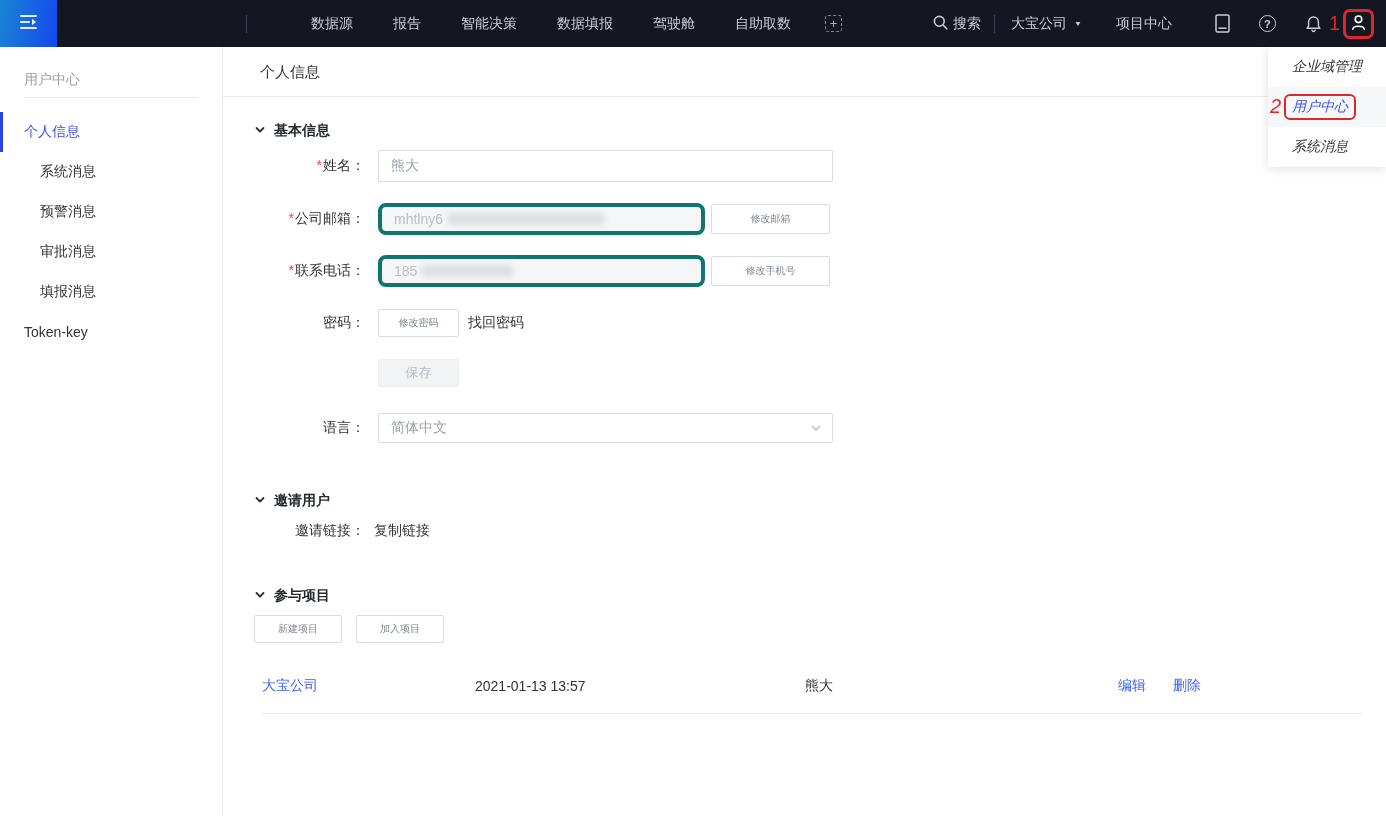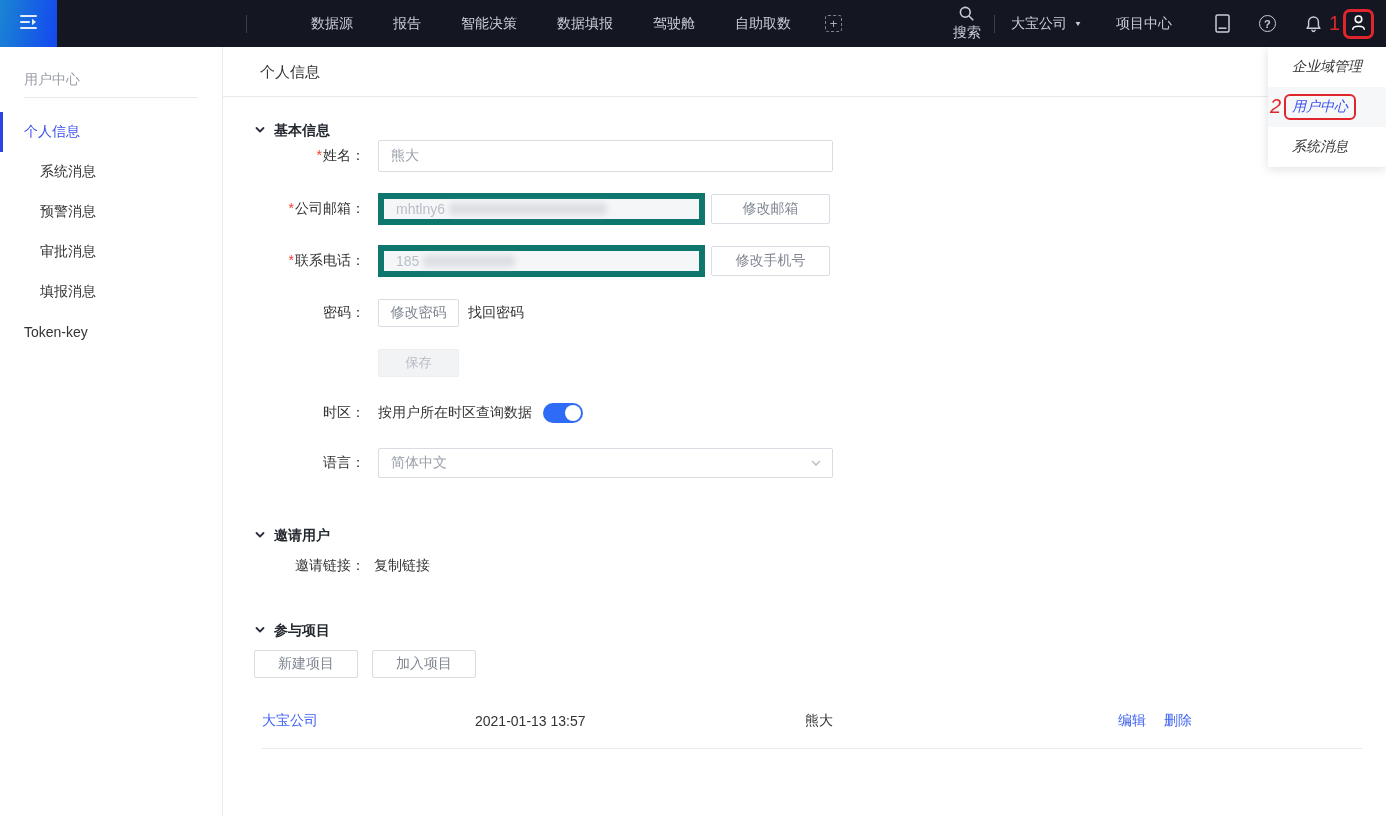--- a/index.html
+++ b/index.html
@@ -10,21 +10,21 @@
   .navbar { position:relative; height:47px; background:#141722; display:flex; align-items:center;gap:44px; }
   .logo-btn { width:57px; height:47px; background:linear-gradient(100deg,#1a85d2 0%,#1447f0 100%);
     display:flex; align-items:center; justify-content:center; cursor:pointer; flex:0 0 auto; }
   .nav-vdivider { width:1px; height:18px; background:#3a3f4e; }
   .nav-vdivider.first { margin-left:145px; }
   .nav-menu { display:flex; align-items:center; }
   .nav-item { padding:0 20px; line-height:47px; color:#c9cdd6; cursor:pointer; white-space:nowrap; }
   .plus-box { width:17px; height:17px; border:1px dashed #7e8490; border-radius:3px; color:#aeb3bc;
     display:flex; align-items:center; justify-content:center; font-size:13px; line-height:1; margin-left:14px; cursor:pointer; }
   .nav-right { margin-left:auto; display:flex; align-items:center; }
-  .nav-search { display:flex; align-items:center; color:#c9cdd6; cursor:pointer; margin-right:13px;flex-direction:column; }
+  .nav-search { display:flex; align-items:center; color:#c9cdd6; cursor:pointer; margin-right:13px; }
   .nav-search span { margin-left:5px; }
   .company { display:flex; align-items:center; color:#c9cdd6; cursor:pointer; margin:0 16px; }
   .company .caret { font-size:8px; margin-left:7px; color:#c9cdd6; transform:scaleY(.85); }
   .project-center { color:#c9cdd6; cursor:pointer; margin:0 14px 0 18px; }
   .icon-btn { display:flex; align-items:center; justify-content:center; cursor:pointer; margin-left:29px; }
   .help-circle { width:17px; height:17px; border:1.5px solid #c9cdd6; border-radius:50%; color:#c9cdd6;
     font-size:11px; font-weight:bold; display:flex; align-items:center; justify-content:center; }
   .anno-num { color:#e0262c; font-size:20px; font-weight:500; margin-left:7px; }
   .person-annobox { border:3px solid #e0262c; border-radius:7px; padding:1px 3px; margin:0 12px 0 3px;
     display:flex; align-items:center; justify-content:center; cursor:pointer; }
@@ -53,63 +53,63 @@
   .page-header { height:50px; line-height:50px; padding-left:37px; font-size:15px; font-weight:500;
     color:#333; border-bottom:1px solid #e8eaee; }
   .content-body { padding:0 24px 0 31px; }
 
   .section-header { display:flex; align-items:center; cursor:pointer; }
   .section-header .sec-title { margin-left:8px; font-weight:600; color:#24292f; }
   .sec-basic { margin-top:25px; }
   .sec-invite { margin-top:49px; }
   .sec-projects { margin-top:47px; }
 
-  .form { margin-top:0; }
+  .form { margin-top:10px; }
   .form-row { display:flex; align-items:center; }
   .form-label { width:111px; text-align:right; color:#333; flex:0 0 auto; }
   .req { color:#f04134; margin-right:1px; }
   .fld { margin-left:13px; }
   .mb21{margin-bottom:21px;} .mb20{margin-bottom:20px;} .mb22{margin-bottom:22px;} .mb26{margin-bottom:26px;} .mb25{margin-bottom:25px;}
 
   input.text-input { width:455px; height:32px; border:1px solid #d9dce3; border-radius:2px;
     padding:0 12px; color:#9aa0ab; font-size:14px; font-family:inherit; outline:none; background:#fff; }
   .input-disabled { display:flex; align-items:center; width:327px; height:32px; background:#f5f6f8;
-    border:6px solid #0f766e; border-radius:0; padding:0 12px; color:#b9bec7; }
+    border:4px solid #0f766e; border-radius:8px; padding:0 12px; color:#b9bec7; }
   .redact { display:inline-block; height:12px; background:#c7cbd2; border-radius:3px;
     filter:blur(3px); opacity:.55; margin-left:4px; }
   .btn { display:inline-flex; align-items:center; justify-content:center; background:#fff;
-    border:1px solid #d9dce3; border-radius:2px; color:#7f8591; cursor:pointer; font-size:14px; }
+    border:1px solid #d9dce3; border-radius:2px; color:#7f8591; cursor:pointer; font-size:10px; }
   .btn-change { width:119px; height:30px; margin-left:6px; }
   .btn-sm { width:81px; height:28px; }
   .btn-disabled { width:81px; height:28px; background:#f2f3f5; border:1px solid #eceef1;
     color:#b9bec5; cursor:not-allowed; display:inline-flex; align-items:center; justify-content:center; border-radius:2px; }
   .text-link { color:#333; margin-left:9px; cursor:pointer; }
 
   .toggle { position:relative; width:40px; height:20px; background:#2e6bf6; border-radius:10px;
     margin-left:11px; cursor:pointer; flex:0 0 auto; }
   .toggle .knob { position:absolute; top:2px; right:2px; width:16px; height:16px; background:#fff; border-radius:50%; }
 
   .select { width:455px; height:30px; border:1px solid #d9dce3; border-radius:2px; display:flex;
     align-items:center; padding:0 10px 0 12px; color:#9aa0aa; cursor:pointer; }
   .select .sel-chev { margin-left:auto; display:flex; }
 
   .invite-row { display:flex; align-items:center; margin-top:12px; }
   .invite-input { width:391px; height:30px; margin-left:9px; }
 
   .proj-btns { display:flex; margin-top:10px; }
-  .btn-proj { width:104px; height:28px; }
+  .btn-proj { width:88px; height:28px; }
   .btn-proj + .btn-proj { margin-left:14px; }
 
   .table { margin:16px 0 0 8px; }
   .t-row { display:flex; align-items:center; }
   .t-head { height:33px; border-bottom:1px solid #e8e9ec; font-weight:bold; color:#333; }
   .t-data { height:55px; border-bottom:1px solid #e8e9ec; }
   .c1{width:213px;} .c2{width:330px;} .c3{width:175px;} .c4{width:138px;} .c5{flex:1;}
   .link-blue { color:#3f62f0; cursor:pointer; }
-  .link-blue + .link-blue { margin-left:14px; }
+  .link-blue + .link-blue { margin-left:23px; }
 </style>
 </head>
 <body>
 
 <div class="navbar">
   <div class="logo-btn">
     <span>
       <svg width="20" height="16" viewBox="0 0 20 16">
         <rect x="1" y="1" width="17" height="2" rx="1" fill="#fff" opacity=".88"></rect>
         <rect x="1" y="7" width="10" height="2" rx="1" fill="#fff" opacity=".88"></rect>
@@ -238,27 +238,20 @@
           <div class="form-label">密码：</div>
           <button class="btn btn-sm fld">修改密码</button>
           <span class="text-link" style="color:#333;">找回密码</span>
         </div>
 
         <div class="form-row mb26">
           <div class="form-label"></div>
           <button class="btn-disabled fld">保存</button>
         </div>
 
-        <div class="form-row mb25">
-          <div class="form-label">时区：</div>
-          <span class="fld">按用户所在时区查询数据</span>
-          <span class="toggle">
-              <span class="knob"></span>
-            </span>
-        </div>
 
         <div class="form-row">
           <div class="form-label">语言：</div>
           <div class="select fld">
             <span>简体中文</span>
             <span class="sel-chev">
               <svg width="12" height="12" viewBox="0 0 12 12" fill="none" stroke="#b9bec7" stroke-width="1.5" stroke-linecap="round" stroke-linejoin="round">
                   <path d="M2.5 4.5 L6 8 L9.5 4.5"></path>
                 </svg>
             </span>

